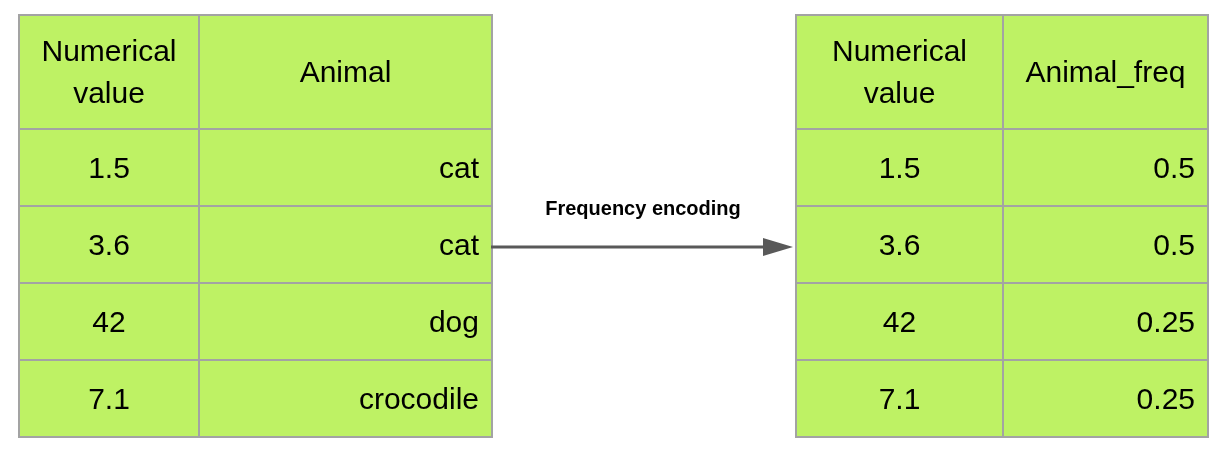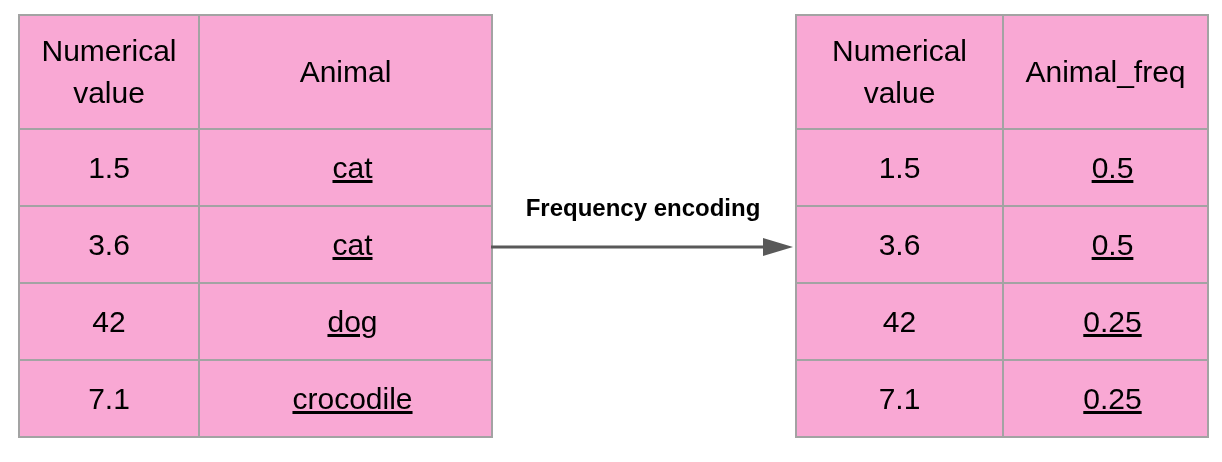--- a/index.html
+++ b/index.html
@@ -12,50 +12,50 @@
     height: 462px;
     background: #ffffff;
     overflow: hidden;
   }
 
   table.tbl {
     position: absolute;
     top: 14px;
     border-collapse: collapse;
     table-layout: fixed;
-    background: #f9a8d4;
+    background: #bef264;
   }
   table.tbl th, table.tbl td {
     border: 2px solid #a3a3a3;
     font-size: 30px;
     font-weight: 400;
     color: #000000;
     vertical-align: middle;
     overflow: hidden;
   }
   table.tbl th {
     height: 114px;
     text-align: center;
     line-height: 42px;
     padding: 0 14px;
   }
   table.tbl td { height: 77px; }
   td.cell-num { text-align: center; padding: 0 6px; border-radius: 24px; }
-  td.cell-txt { text-align: center; padding: 0 6px 0 20px; text-decoration: underline; }
+  td.cell-txt { text-align: right; padding: 0 12px 0 20px; }
 
   .tbl-left  { left: 18px;  width: 473px; }
   .tbl-right { left: 795px; width: 412px; }
 
   .arrow-label {
     position: absolute;
     left: 482px;
     top: 191px;
     width: 322px;
     text-align: center;
-    font-size: 24px;
+    font-size: 20px;
     font-weight: 700;
     color: #000000;
     white-space: nowrap;
     line-height: 34px;
   }
   .arrow-wrap {
     position: absolute;
     left: 491px;
     top: 236px;
     width: 304px;

